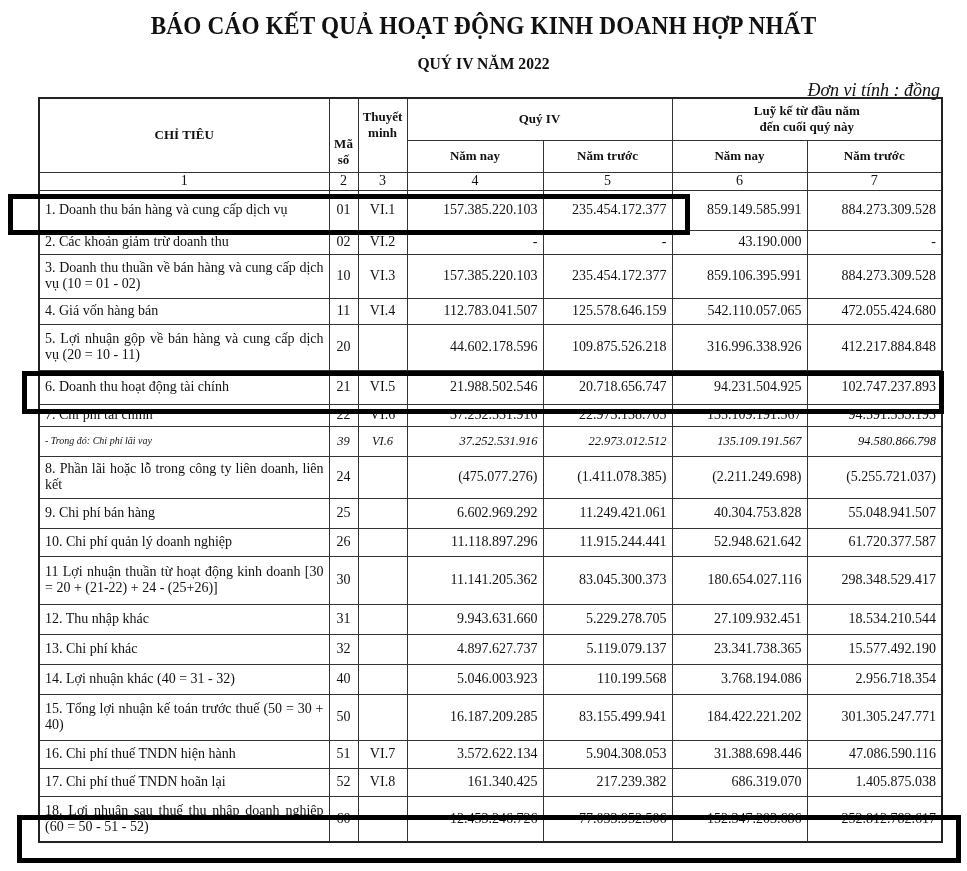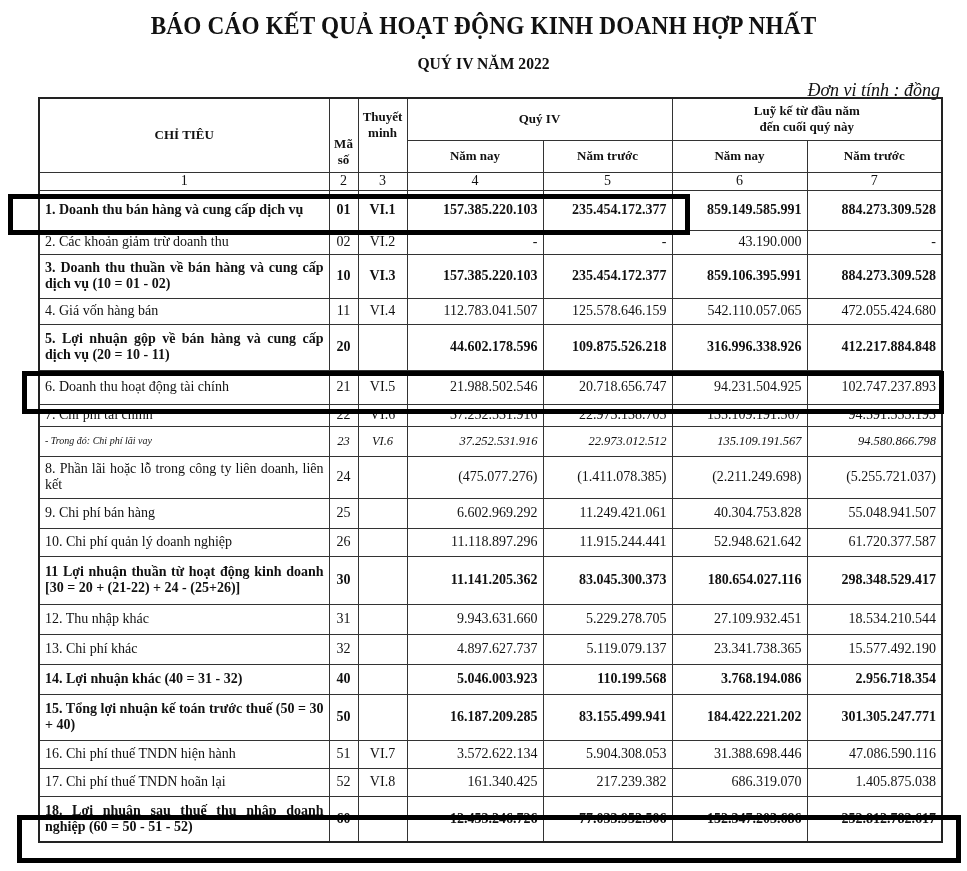--- a/index.html
+++ b/index.html
@@ -12,21 +12,21 @@
   .unit { position: absolute; right: 27px; top: 80px; font-size: 18px; font-style: italic; }
   table.report { position: absolute; left: 38px; top: 97px; width: 903px;
                  border-collapse: collapse; table-layout: fixed; font-size: 14px; }
   table.report td, table.report th { border: 1px solid #333; padding: 0 5px; line-height: 16px; }
   table.report { border: 2px solid #222; }
   th { font-weight: bold; text-align: center; font-size: 13px; }
   col.c1 { width: 290px; } col.c2 { width: 29px; } col.c3 { width: 49px; }
   col.c4 { width: 136px; } col.c5 { width: 129px; } col.c6 { width: 135px; } col.c7 { width: 135px; }
   td.num { text-align: right; }
   td.ctr { text-align: center; }
-  tr.bold td { font-weight: bold; }
+  tr.bold td { font-weight: normal; }
   tr.italic td { font-style: italic; font-size: 12.5px; }
   tr.italic td.lbl { font-size: 10px; }
   td.lbl { text-align: left; }
   td.lbl.just { text-align: justify; text-align-last: left; }
   .hl { position: absolute; border: 5px solid #000; box-sizing: border-box; pointer-events: none; }
 </style>
 </head>
 <body>
 
 <div class="title">BÁO CÁO KẾT QUẢ HOẠT ĐỘNG KINH DOANH HỢP NHẤT</div>
@@ -129,21 +129,21 @@
         <td class="lbl">7. Chi phí tài chính</td>
         <td class="ctr">22</td>
         <td class="ctr">VI.6</td>
         <td class="num">37.252.531.916</td>
         <td class="num">22.973.138.705</td>
         <td class="num">135.109.191.567</td>
         <td class="num">94.591.553.193</td>
       </tr>
       <tr class="italic" style="height: 30px;">
         <td class="lbl"> - Trong đó: Chi phí lãi vay</td>
-        <td class="ctr">23</td>
+        <td class="ctr">39</td>
         <td class="ctr">VI.6</td>
         <td class="num">37.252.531.916</td>
         <td class="num">22.973.012.512</td>
         <td class="num">135.109.191.567</td>
         <td class="num">94.580.866.798</td>
       </tr>
       <tr class="normal" style="height: 42px;">
         <td class="lbl just">8. Phần lãi hoặc lỗ trong công ty liên doanh, liên kết</td>
         <td class="ctr">24</td>
         <td class="ctr"></td>

